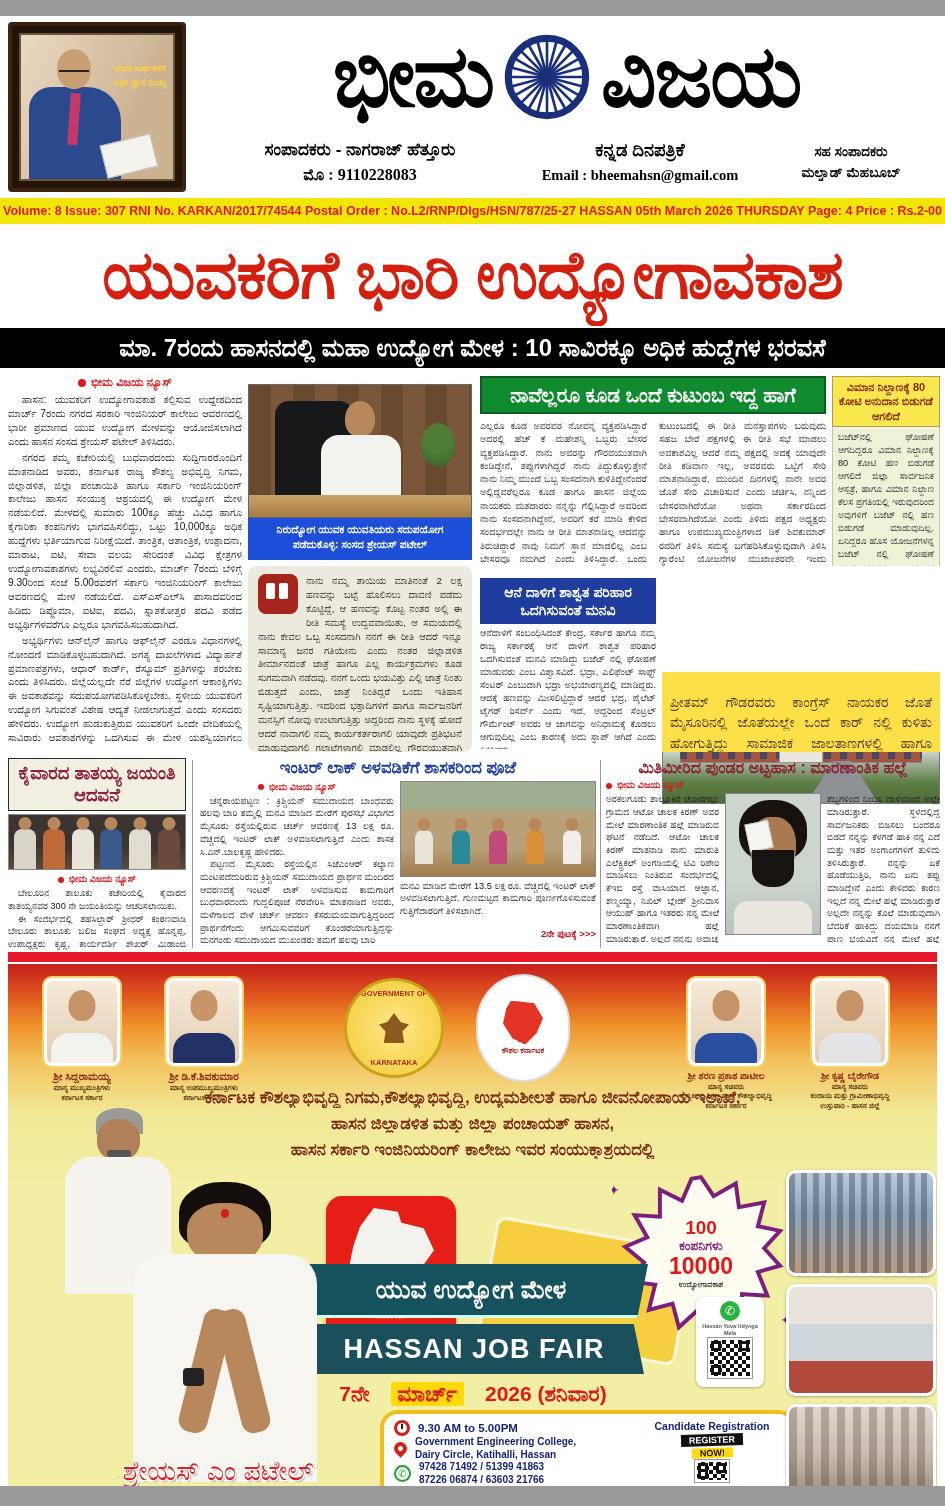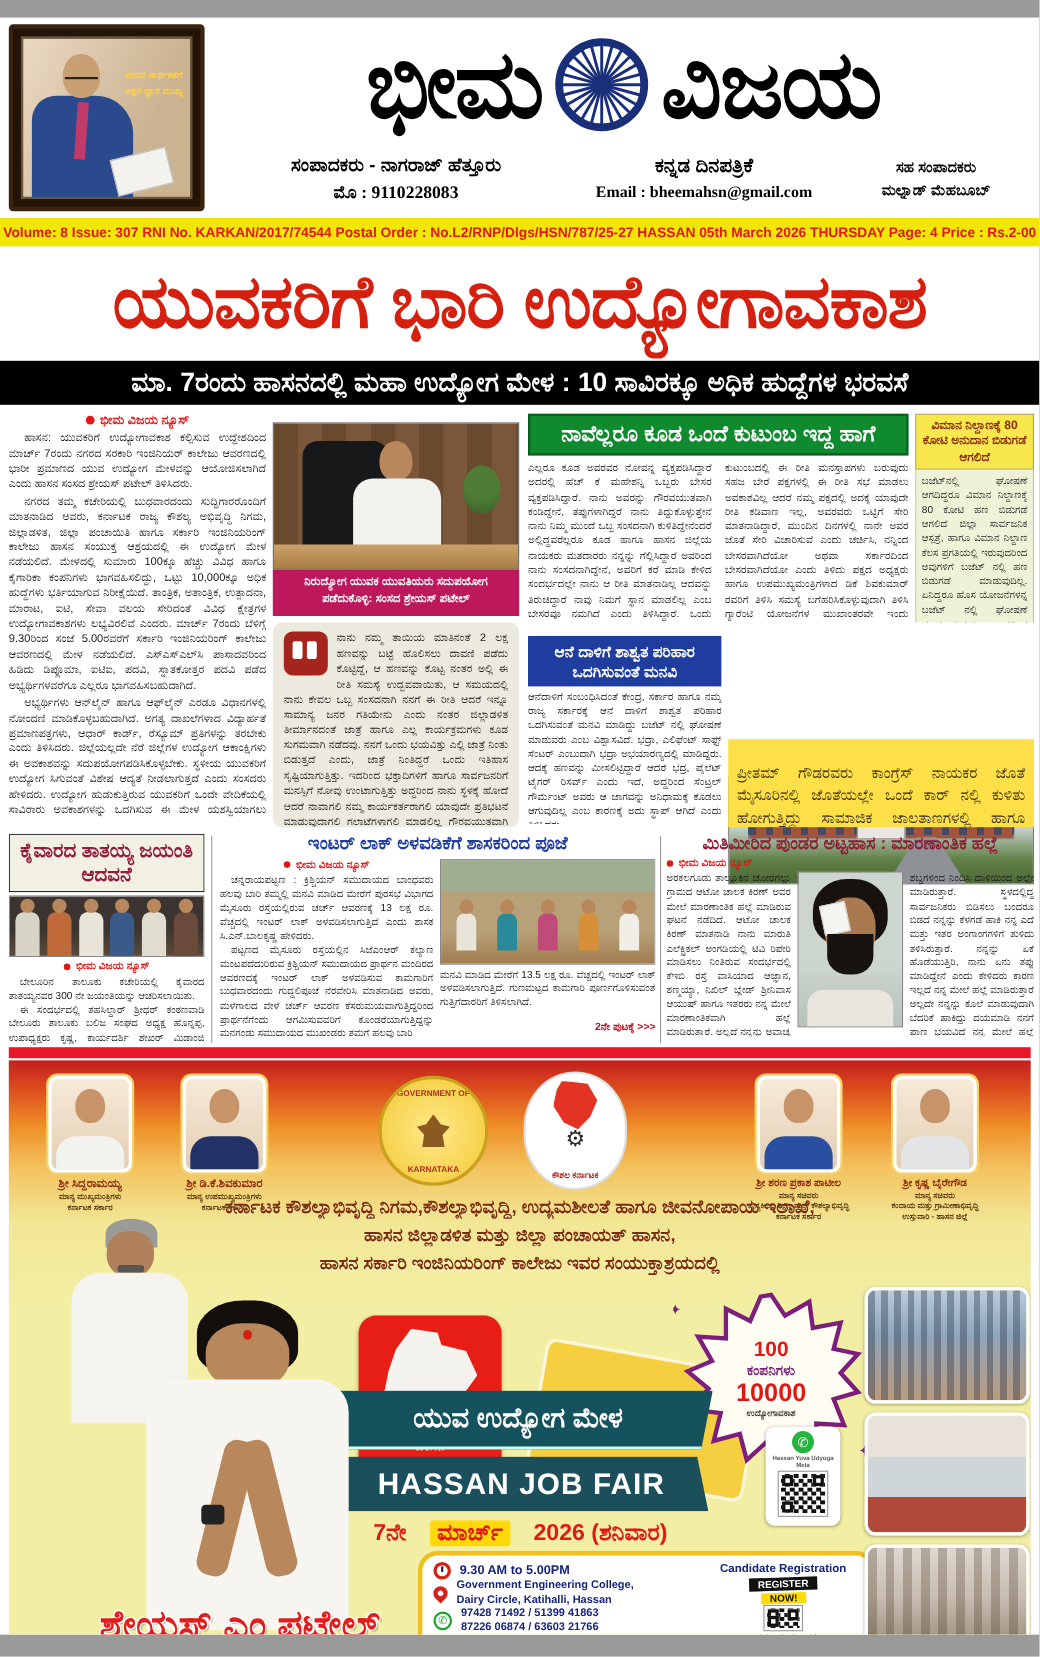--- a/index.html
+++ b/index.html
@@ -21,21 +21,21 @@
 .title-txt{font-family:"Liberation Serif","DejaVu Serif",serif;font-weight:bold;font-size:86px;color:#000;letter-spacing:-2px;line-height:1}
 .m-block{text-align:center;font-weight:bold;color:#000}
 
 .info-bar{left:0;top:182px;width:945px;height:26px;background:#f2e606;color:#e01818;font-weight:bold;font-size:12.5px;display:flex;align-items:center;justify-content:center}
 .headline{left:0;top:210px;width:945px;height:100px;color:#d5200f;font-size:67px;font-weight:800;text-align:center;line-height:98px;letter-spacing:-1px}
 .subhead{left:0;top:312px;width:945px;height:40px;background:#000000;color:#fff;font-size:24px;font-weight:bold;text-align:center;line-height:40px}
 
 .body-txt{font-size:10.1px;line-height:1.38;color:#161616}
 .body-txt p{text-indent:14px;margin-bottom:2px}
 .byline{color:#e01818;font-weight:bold;font-size:11.5px;text-align:center;margin-bottom:4px}
-.photo-cap-maroon{background:#be185d;color:#fff;font-weight:bold;font-size:10.5px;text-align:center;padding:4px 6px;line-height:1.4}
+.photo-cap-maroon{background:#1d4ed8;color:#fff;font-weight:bold;font-size:10.5px;text-align:center;padding:4px 6px;line-height:1.4}
 .quote-box{background:#eceadf;border-radius:8px;padding:8px 10px;font-size:9.8px;line-height:1.42;color:#222}
 .quote-ic{float:left;width:40px;height:40px;background:#a5241c;border-radius:8px;margin:0 8px 2px 0;position:relative}
 .quote-ic i{position:absolute;top:9px;width:9px;height:16px;background:#fff;border-radius:2px}
 .quote-ic i.q1{left:8px}.quote-ic i.q2{left:21px}
 .green-head{background:#0f8a2f;border:2px solid #0a5c20;color:#fff;font-size:20px;font-weight:bold;text-align:center;height:38px;line-height:34px}
 .twocol{column-count:2;column-gap:12px;font-size:9.5px;line-height:1.4;color:#1a1a1a;margin-top:5px}
 .sb-head{background:#f8e84e;color:#8a2c08;font-weight:bold;font-size:11px;text-align:center;padding:3px 2px;border:1px solid #b09a60;line-height:1.3}
 .sb-body{background:#f0f2d8;font-size:9.2px;padding:4px 5px;line-height:1.42;border:1px solid #c5c5a5;border-top:none;color:#222}
 .blue-head{background:#1e3d9e;color:#fff;font-weight:bold;font-size:14px;text-align:center;padding:5px 3px;line-height:1.3}
 .yellow-cap{background:#fde047;font-size:14px;line-height:1.46;padding:20px 8px;color:#3a2a14}
@@ -73,21 +73,21 @@
 .ad .abs{position:absolute}
 .ocard{width:76px;height:88px;background:#fff;border-radius:8px;padding:3px;box-shadow:0 0 0 2px #f6d36a}
 .ocard .ph{width:100%;height:100%;border-radius:6px;position:relative;overflow:hidden;background:linear-gradient(#f6ead8,#e3cdb2)}
 .oh{position:absolute;top:9px;left:50%;transform:translateX(-50%);width:27px;height:31px;border-radius:50% 50% 46% 46%;background:#c2me}
 .oh{background:#c79368}
 .ob{position:absolute;bottom:-6px;left:50%;transform:translateX(-50%);width:62px;height:36px;border-radius:18px 18px 0 0}
 .oname{font-size:10.5px;font-weight:800;color:#8a2a10;text-align:center;line-height:1.25}
 .orole{font-size:7.3px;font-weight:bold;color:#5a3a10;text-align:center;line-height:1.3}
 .emblem{border-radius:50%;background:radial-gradient(#ffe98a,#f2c832);border:3px solid #c8a11d;display:flex;flex-direction:column;align-items:center;justify-content:space-between;padding:8px 2px;color:#b03020;font-weight:bold;text-align:center}
 .emb-ic{width:30px;height:30px;background:#8a5a20;clip-path:polygon(50% 0,72% 30%,100% 38%,78% 62%,84% 100%,16% 100%,22% 62%,0 38%,28% 30%)}
-.skill{background:#fff;border:2px solid #ddd;border-radius:50%/46%;display:flex;flex-direction:column;align-items:center;justify-content:center;gap:19px}
+.skill{background:#fff;border:2px solid #ddd;border-radius:50%/46%;display:flex;flex-direction:column;align-items:center;justify-content:center;gap:1px}
 .skill-map{width:40px;height:44px;background:#e23325;clip-path:polygon(20% 0,78% 6%,100% 40%,84% 74%,56% 100%,24% 86%,0 52%,8% 18%)}
 .skill-gear{margin-top:-20px;font-size:20px;color:#2a2a2a;line-height:1}
 .skill-lbl{font-size:8px;font-weight:800;color:#b02015;text-align:center;line-height:1.1}
 .org-line{width:929px;text-align:center;font-weight:800;color:#7c2d06;text-shadow:0 1px 0 rgba(255,255,255,.5)}
 .mela{background:#14525e;clip-path:polygon(3% 0,100% 0,97% 100%,0 100%);color:#fff;font-weight:800;text-align:center;border-bottom:3px solid #cfe}
 .fair{background:#1b4f5c;clip-path:polygon(0 0,97% 0,100% 100%,3% 100%);color:#fff;font-weight:800;text-align:center;letter-spacing:1px}
 .date-row{display:flex;align-items:center;justify-content:center;gap:21px;color:#e01818;font-weight:800;font-size:21px}
 .date-chip{background:#ffd90a;padding:0 7px;border-radius:3px}
 .burst-wrap{display:flex;align-items:center;justify-content:center}
 .burst-txt{position:absolute;inset:0;display:flex;flex-direction:column;align-items:center;justify-content:center;line-height:1.15}
@@ -117,21 +117,21 @@
 .ic-phone{width:17px;height:17px;border-radius:50%;border:2px solid #1aa32d;color:#1aa32d;font-size:10px;line-height:13px;text-align:center;flex:0 0 auto}
 .ic-globe{width:16px;height:16px;border-radius:50%;border:2px solid #111;position:relative;flex:0 0 auto}
 .ic-globe:before{content:"";position:absolute;left:50%;top:0;width:1.5px;height:100%;background:#111}
 .ic-globe:after{content:"";position:absolute;top:50%;left:0;height:1.5px;width:100%;background:#111}
 .ic-right{width:140px;display:flex;flex-direction:column;align-items:center;gap:2px}
 .reg-title{color:#16247c;font-weight:800;font-size:10.5px}
 .reg-b1{background:#111;color:#fff;font-weight:800;font-size:9px;padding:1px 8px;transform:rotate(-2deg)}
 .reg-b2{background:#ffd90a;color:#111;font-weight:800;font-size:9px;padding:0 8px;transform:rotate(-2deg)}
 .reg-note{color:#7c2d06;font-weight:bold;font-size:7.5px}
 .stack-ph{border:3px solid #fff;border-radius:10px;box-shadow:0 1px 3px rgba(0,0,0,.3)}
-.mp-name{text-align:center;font-size:36px;font-weight:700;color:#e11d1d;text-shadow:-1px -1px 0 #fff,1px -1px 0 #fff,-1px 1px 0 #fff,1px 1px 0 #fff,2px 2px 1px rgba(0,0,0,.25)}
+.mp-name{text-align:center;font-size:27px;font-weight:400;color:#e11d1d;text-shadow:-1px -1px 0 #fff,1px -1px 0 #fff,-1px 1px 0 #fff,1px 1px 0 #fff,2px 2px 1px rgba(0,0,0,.25)}
 .mp-role{text-align:center;font-size:16.5px;font-weight:800;color:#16247c}
 .om-hair{position:absolute;left:34%;top:2%;width:34%;height:14%;background:#9a9a96;border-radius:50% 50% 0 0}
 .om-face{position:absolute;left:35%;top:8%;width:31%;height:22%;background:#b0805a;border-radius:46%}
 .om-mst{position:absolute;left:42%;top:24%;width:17%;height:4%;background:#555;border-radius:3px}
 .om-shirt{position:absolute;left:12%;top:28%;width:76%;height:72%;background:#f4f3ee;border-radius:26px 26px 0 0}
 .nm-hair{position:absolute;left:28%;top:0;width:44%;height:22%;background:#140f0c;border-radius:46% 46% 30% 30%}
 .nm-face{position:absolute;left:32%;top:7%;width:36%;height:20%;background:#b9875c;border-radius:44%}
 .nm-tilak{position:absolute;left:48%;top:9%;width:4%;height:3%;background:#d42015;border-radius:50%}
 .nm-shirt{position:absolute;left:6%;top:24%;width:88%;height:76%;background:#f6f5f0;border-radius:30px 30px 0 0}
 .nm-arm{position:absolute;width:14%;height:42%;background:#b9875c;border-radius:12px}

